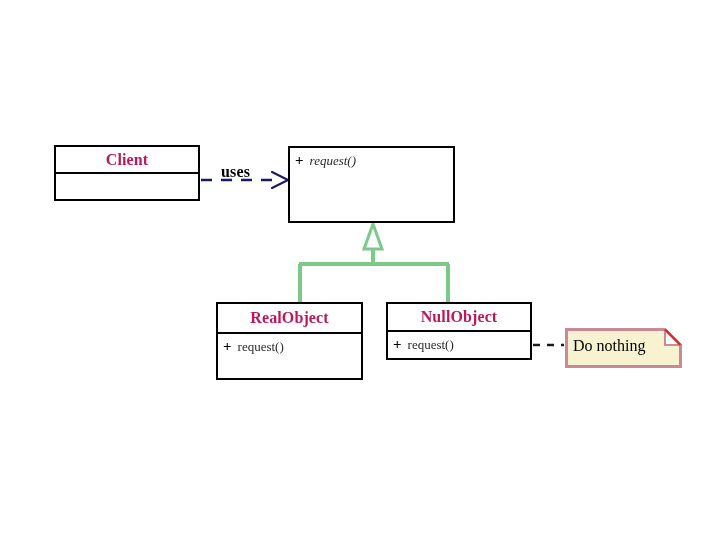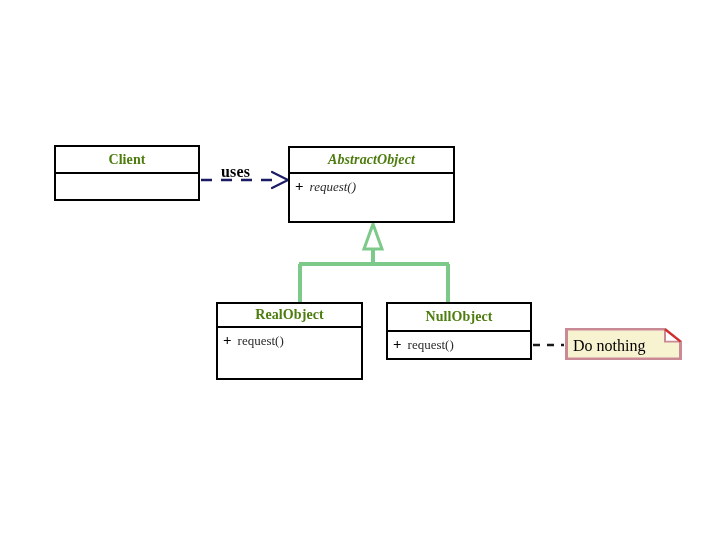--- a/index.html
+++ b/index.html
@@ -27,22 +27,22 @@
   .uml-name-compartment {
     border-bottom: 2px solid #000000;
     box-sizing: border-box;
     display: flex;
     align-items: center;
     justify-content: center;
     text-align: center;
   }
   .uml-name-compartment .cls-title {
     font-weight: bold;
-    font-size: 14px;
-    color: #4d7c0f;
+    font-size: 16px;
+    color: #be185d;
     letter-spacing: 0.1px;
     line-height: 1;
   }
   .uml-name-compartment.abstract .cls-title {
     font-style: italic;
   }
   .uml-members-compartment {
     box-sizing: border-box;
     padding: 4px 4px 0 5px;
   }
@@ -68,21 +68,21 @@
   
   #class-client      { left: 54px;  top: 145px; width: 146px; height: 56px; }
   #class-client .uml-name-compartment    { height: 27px; }
   #class-client .uml-members-compartment { height: 25px; }
 
   #class-abstractobject { left: 288px; top: 146px; width: 167px; height: 77px; }
   #class-abstractobject .uml-name-compartment    { height: 26px; }
   #class-abstractobject .uml-members-compartment { height: 47px; }
 
   #class-realobject  { left: 216px; top: 302px; width: 147px; height: 78px; }
-  #class-realobject .uml-name-compartment    { height: 24px; }
+  #class-realobject .uml-name-compartment    { height: 30px; }
   #class-realobject .uml-members-compartment { height: 48px; }
 
   #class-nullobject  { left: 386px; top: 302px; width: 146px; height: 58px; }
   #class-nullobject .uml-name-compartment    { height: 28px; }
   #class-nullobject .uml-members-compartment { height: 48px; }
 
   
   #connectors {
     position: absolute;
     left: 0; top: 0;
@@ -101,21 +101,21 @@
     color: #000000;
     letter-spacing: 0.2px;
   }
 
   
   #note-do-nothing {
     position: absolute;
     left: 565px;
     top: 328px;
     width: 117px;
-    height: 32px;
+    height: 40px;
   }
   #note-do-nothing .note-body {
     position: absolute;
     left: 0; top: 0;
     width: 100%;
     height: 100%;
   }
   #note-do-nothing .note-text {
     position: absolute;
     left: 8px;
@@ -156,23 +156,20 @@
   </svg>
 
   <div class="uml-class" id="class-client">
     <div class="uml-name-compartment">
       <span class="cls-title">Client</span>
     </div>
     <div class="uml-members-compartment"></div>
   </div>
 
   <div class="uml-class" id="class-abstractobject">
-    <div class="uml-name-compartment abstract">
-      <span class="cls-title">AbstractObject</span>
-    </div>
     <div class="uml-members-compartment">
       <div class="member-row">
         <span class="member-vis">+</span>
         <span class="member-sig italic">request()</span>
       </div>
     </div>
   </div>
 
   <div class="uml-class" id="class-realobject">
     <div class="uml-name-compartment">

